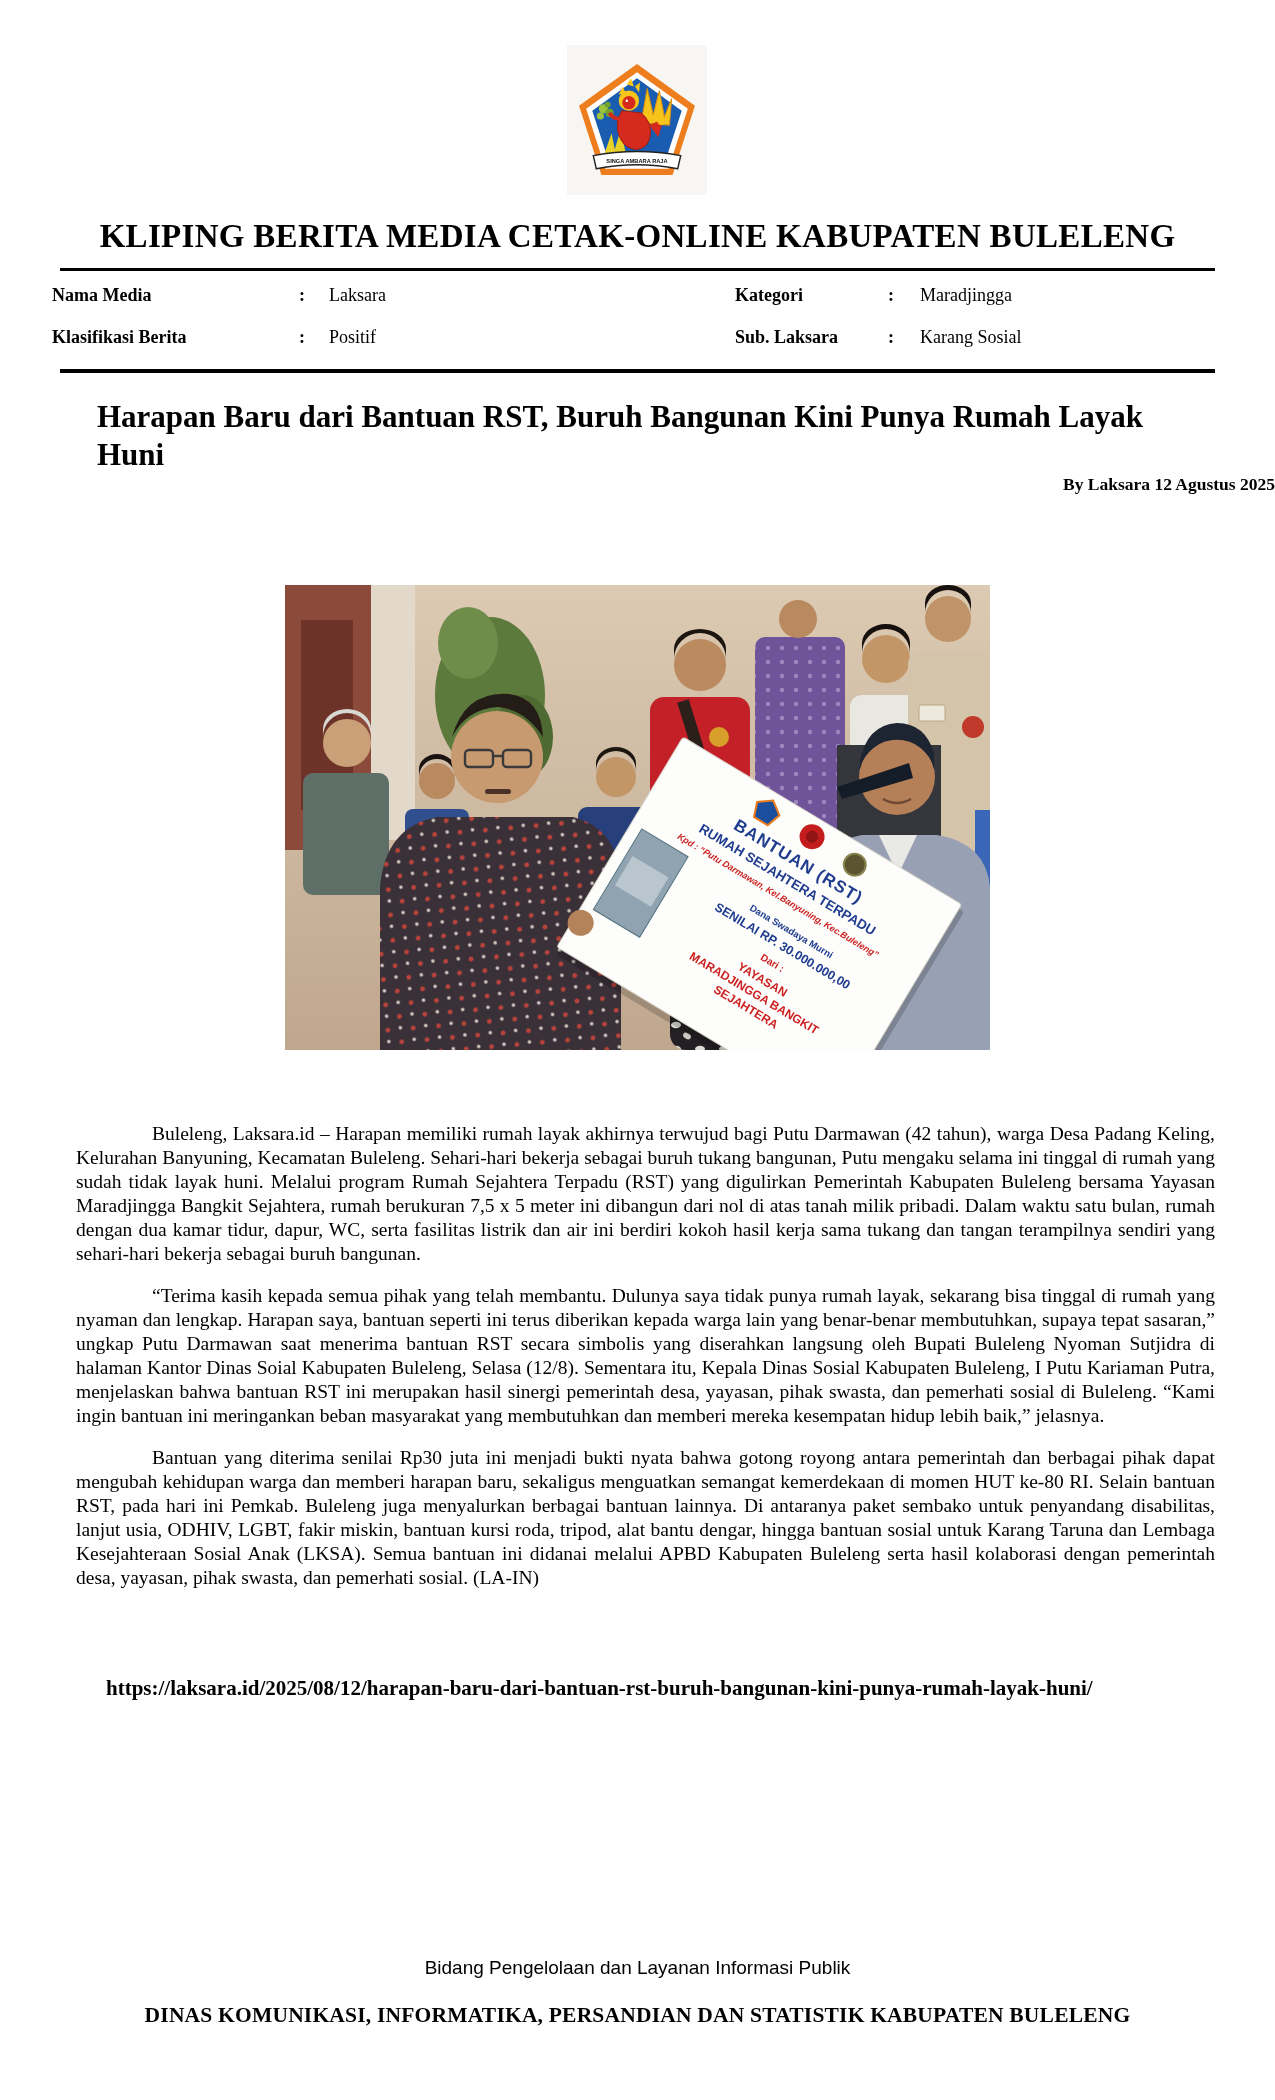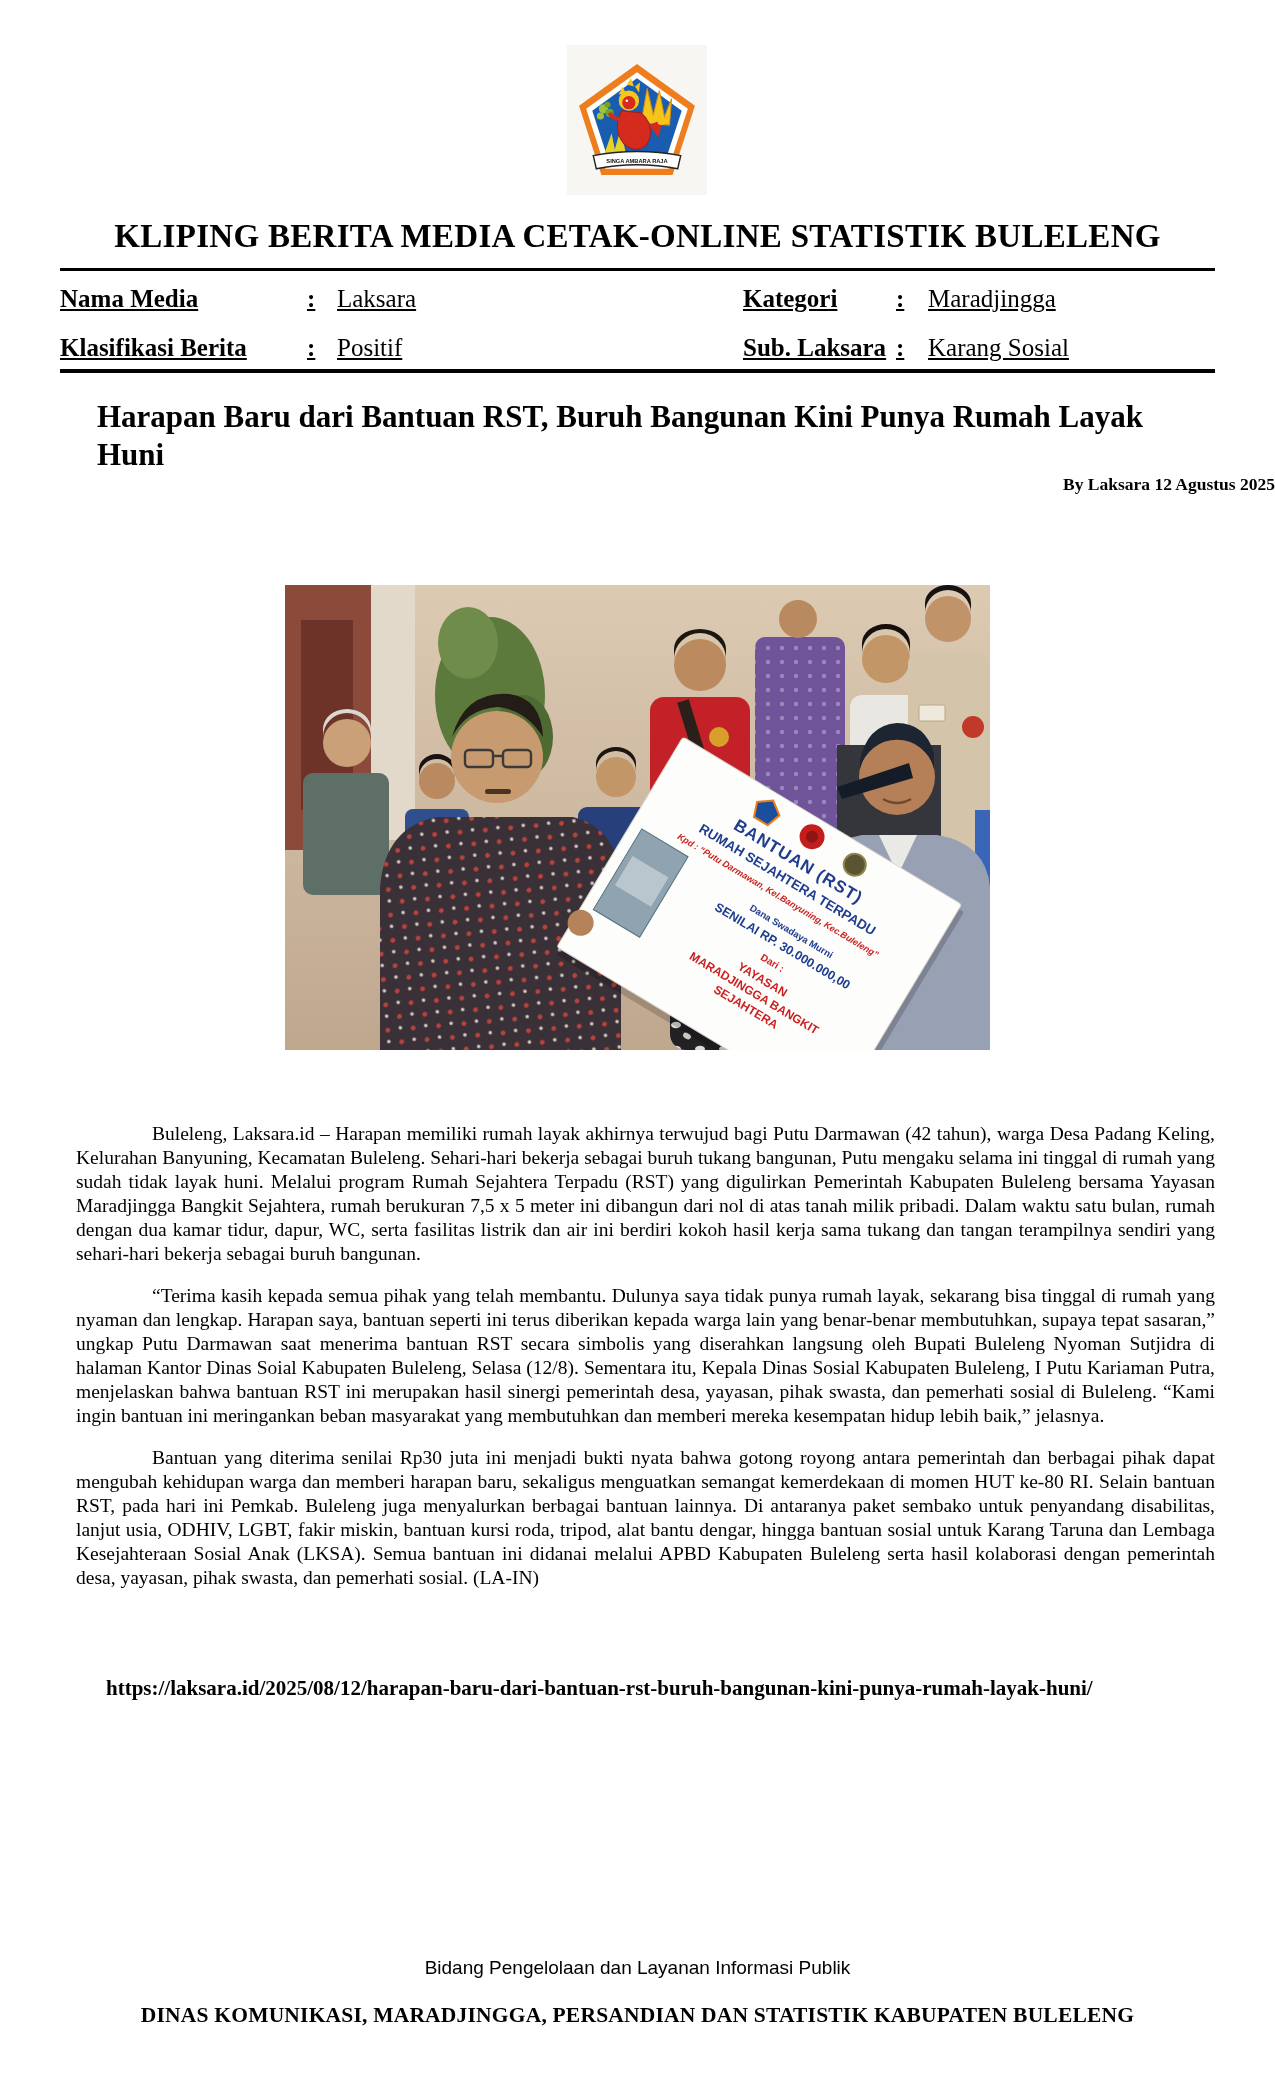--- a/index.html
+++ b/index.html
@@ -10,22 +10,22 @@
             background:#f7f6f3;display:flex;align-items:center;justify-content:center;}
   .logo-box svg{display:block;}
 
   .doc-title{position:absolute;top:218px;left:0;width:100%;text-align:center;
              font-size:33px;font-weight:bold;letter-spacing:.3px;margin:0;}
 
   .rule{position:absolute;left:60px;width:1155px;background:#000;border:0;margin:0;}
   .rule-top{top:268px;height:3px;}
   .rule-mid{top:369px;height:4px;}
 
-  .meta{position:absolute;top:285px;left:60px;width:1155px;display:grid;
-        grid-template-columns:683px 472px;font-size:25px;text-decoration:underline;}
+  .meta{position:absolute;top:285px;left:52px;width:1155px;display:grid;
+        grid-template-columns:683px 472px;font-size:18px;}
   .meta-col{display:flex;flex-direction:column;gap:21px;}
   .meta-row{display:flex;align-items:baseline;}
   .meta-row .lbl{font-weight:bold;}
   .meta-col.left .lbl{width:247px;}
   .meta-col.left .colon{width:30px;font-weight:bold;}
   .meta-col.right .lbl{width:153px;}
   .meta-col.right .colon{width:32px;font-weight:bold;}
 
   .article-title{position:absolute;top:398px;left:97px;width:1081px;margin:0;
                  font-size:31px;line-height:38px;font-weight:bold;}
@@ -83,21 +83,21 @@
         <path d="M44,56 Q36,56 33,50" stroke="#d42b1e" stroke-width="4" fill="none"></path>
       </g>
 
       <g>
         <path d="M17,92 Q60,84 103,92 L100,105 Q60,97 20,105 Z" fill="#ffffff" stroke="#222" stroke-width="1.4"></path>
         <text x="60" y="99" text-anchor="middle" font-size="5.6" font-weight="bold" font-family="Liberation Sans, sans-serif" fill="#111">SINGA AMBARA RAJA</text>
       </g>
     </svg>
   </div>
 
-  <h1 class="doc-title">KLIPING BERITA MEDIA CETAK-ONLINE STATISTIK BULELENG</h1>
+  <h1 class="doc-title">KLIPING BERITA MEDIA CETAK-ONLINE KABUPATEN BULELENG</h1>
   <div class="rule rule-top"></div>
 
   <div class="meta">
     <div class="meta-col left">
       <div class="meta-row">
         <span class="lbl">Nama Media</span>
         <span class="colon">:</span>
         <span class="val">Laksara</span>
       </div>
       <div class="meta-row">
@@ -246,16 +246,16 @@
   <div class="body-text">
     <p>Buleleng, Laksara.id – Harapan memiliki rumah layak akhirnya terwujud bagi Putu Darmawan (42 tahun), warga Desa Padang Keling, Kelurahan Banyuning, Kecamatan Buleleng. Sehari-hari bekerja sebagai buruh tukang bangunan, Putu mengaku selama ini tinggal di rumah yang sudah tidak layak huni. Melalui program Rumah Sejahtera Terpadu (RST) yang digulirkan Pemerintah Kabupaten Buleleng bersama Yayasan Maradjingga Bangkit Sejahtera, rumah berukuran 7,5 x 5 meter ini dibangun dari nol di atas tanah milik pribadi. Dalam waktu satu bulan, rumah dengan dua kamar tidur, dapur, WC, serta fasilitas listrik dan air ini berdiri kokoh hasil kerja sama tukang dan tangan terampilnya sendiri yang sehari-hari bekerja sebagai buruh bangunan.</p>
     <p>“Terima kasih kepada semua pihak yang telah membantu. Dulunya saya tidak punya rumah layak, sekarang bisa tinggal di rumah yang nyaman dan lengkap. Harapan saya, bantuan seperti ini terus diberikan kepada warga lain yang benar-benar membutuhkan, supaya tepat sasaran,” ungkap Putu Darmawan saat menerima bantuan RST secara simbolis yang diserahkan langsung oleh Bupati Buleleng Nyoman Sutjidra di halaman Kantor Dinas Soial Kabupaten Buleleng, Selasa (12/8). Sementara itu, Kepala Dinas Sosial Kabupaten Buleleng, I Putu Kariaman Putra, menjelaskan bahwa bantuan RST ini merupakan hasil sinergi pemerintah desa, yayasan, pihak swasta, dan pemerhati sosial di Buleleng.  “Kami ingin bantuan ini meringankan beban masyarakat yang membutuhkan dan memberi mereka kesempatan hidup lebih baik,” jelasnya.</p>
     <p>Bantuan yang diterima senilai Rp30 juta ini menjadi bukti nyata bahwa gotong royong antara pemerintah dan berbagai pihak dapat mengubah kehidupan warga dan memberi harapan baru, sekaligus menguatkan semangat kemerdekaan di momen HUT ke-80 RI.  Selain bantuan RST, pada hari ini Pemkab. Buleleng juga menyalurkan berbagai bantuan lainnya. Di antaranya paket sembako untuk penyandang disabilitas, lanjut usia, ODHIV, LGBT, fakir miskin, bantuan kursi roda, tripod, alat bantu dengar, hingga bantuan sosial untuk Karang Taruna dan Lembaga Kesejahteraan Sosial Anak (LKSA). Semua bantuan ini didanai melalui APBD Kabupaten Buleleng serta hasil kolaborasi dengan pemerintah desa, yayasan, pihak swasta, dan pemerhati sosial. (LA-IN)</p>
   </div>
 
   <div class="src-url">https://laksara.id/2025/08/12/harapan-baru-dari-bantuan-rst-buruh-bangunan-kini-punya-rumah-layak-huni/</div>
 
   <div class="footer">
     <div class="f1">Bidang Pengelolaan dan Layanan Informasi Publik</div>
-    <div class="f2">DINAS KOMUNIKASI, MARADJINGGA, PERSANDIAN DAN STATISTIK KABUPATEN BULELENG</div>
+    <div class="f2">DINAS KOMUNIKASI, INFORMATIKA, PERSANDIAN DAN STATISTIK KABUPATEN BULELENG</div>
   </div>
 
 </div>
 
 </body></html>

